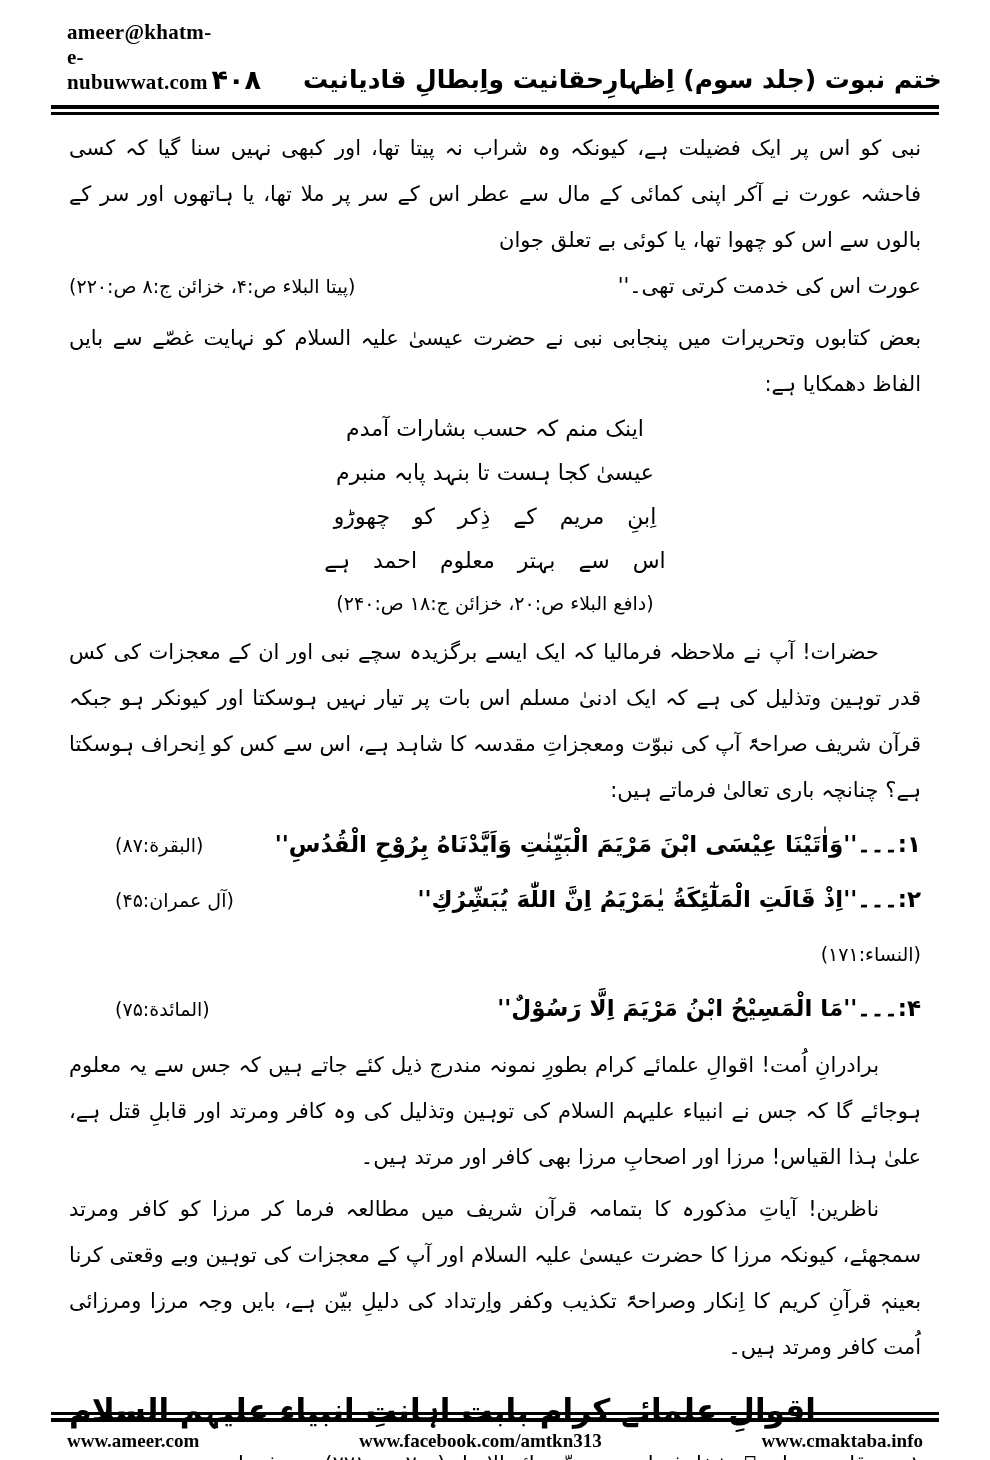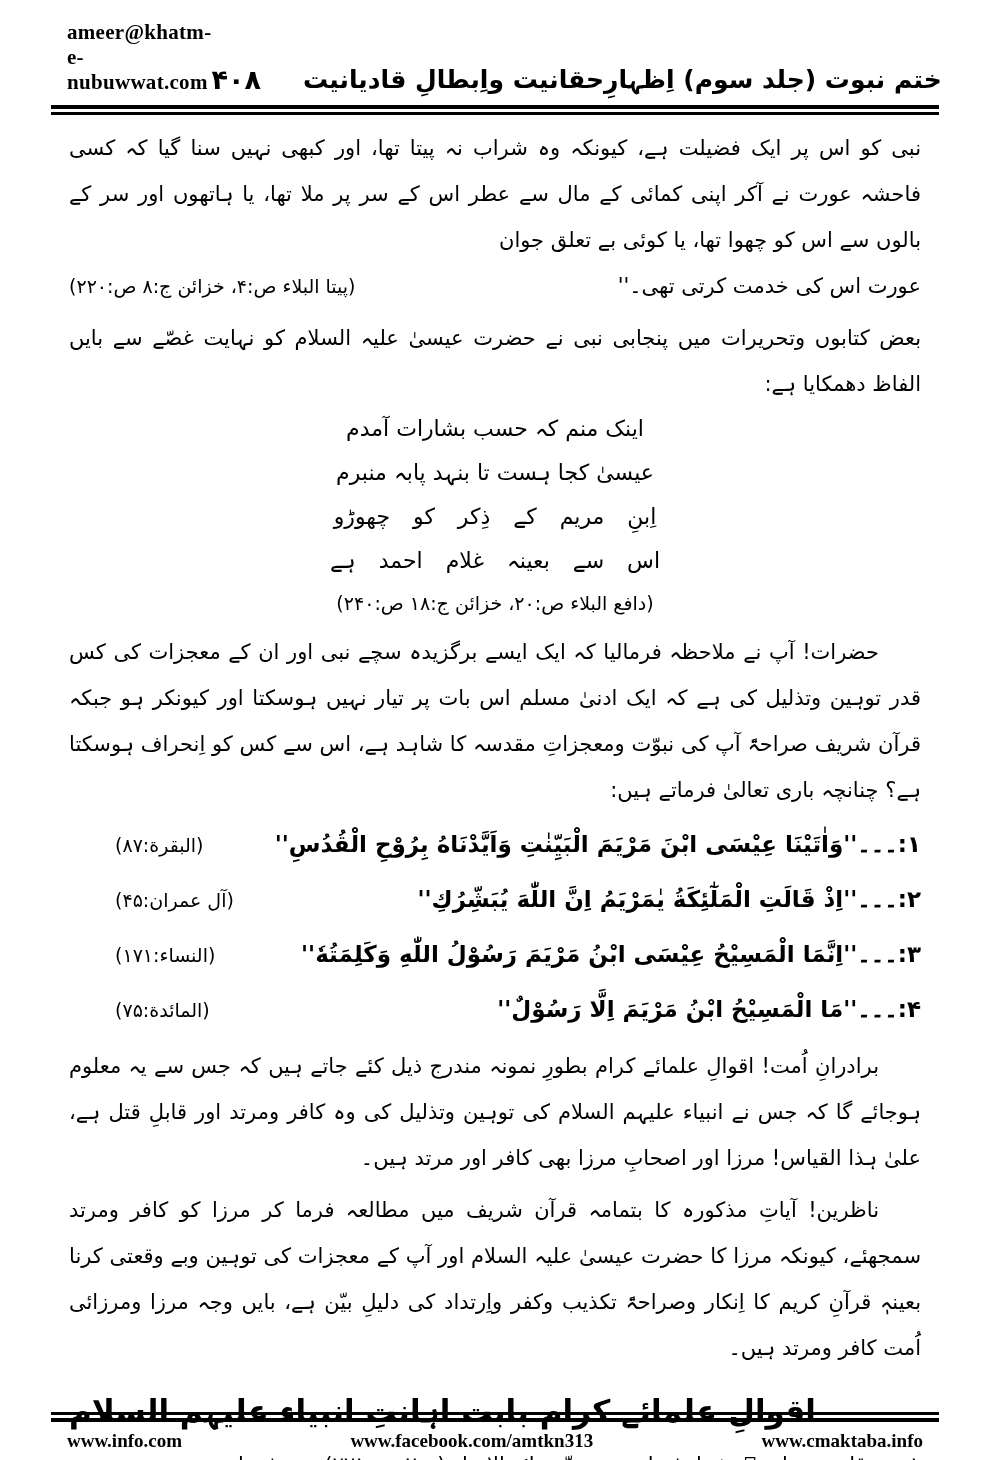--- a/index.html
+++ b/index.html
@@ -80,36 +80,35 @@
       <span>عورت اس کی خدمت کرتی تھی۔''</span>
       <span class="citation citation-left">(پیتا البلاء ص:۴، خزائن ج:۸ ص:۲۲۰)</span>
     </div>
 
     <div class="para mt">بعض کتابوں وتحریرات میں پنجابی نبی نے حضرت عیسیٰ علیہ السلام کو نہایت غصّے سے بایں الفاظ دھمکایا ہے:</div>
 
     <div class="couplet">اینک منم کہ حسب بشارات آمدم</div>
     <div class="couplet">عیسیٰ کجا ہست تا بنہد پابہ منبرم</div>
 
     <div class="couplet spread">اِبنِ مریم کے ذِکر کو چھوڑو</div>
-    <div class="couplet spread">اس سے بعینہ غلام احمد ہے</div>
+    <div class="couplet spread">اس سے بہتر معلوم احمد ہے</div>
     <div class="cite-line citation">(دافع البلاء ص:۲۰، خزائن ج:۱۸ ص:۲۴۰)</div>
 
     <div class="para indent mt">حضرات! آپ نے ملاحظہ فرمالیا کہ ایک ایسے برگزیدہ سچے نبی اور ان کے معجزات کی کس قدر توہین وتذلیل کی ہے کہ ایک ادنیٰ مسلم اس بات پر تیار نہیں ہوسکتا اور کیونکر ہو جبکہ قرآن شریف صراحۃً آپ کی نبوّت ومعجزاتِ مقدسہ کا شاہد ہے، اس سے کس کو اِنحراف ہوسکتا ہے؟ چنانچہ باری تعالیٰ فرماتے ہیں:</div>
 
     <div class="verses">
       <div class="verse-row">
         <span class="verse-text"><span>۱:۔۔۔</span><span>''وَاٰتَيْنَا عِيْسَى ابْنَ مَرْيَمَ الْبَيِّنٰتِ وَاَيَّدْنَاهُ بِرُوْحِ الْقُدُسِ''</span></span>
         <span class="verse-ref">(البقرة:۸۷)</span>
       </div>
       <div class="verse-row">
         <span class="verse-text"><span>۲:۔۔۔</span><span>''اِذْ قَالَتِ الْمَلٰٓئِكَةُ يٰمَرْيَمُ اِنَّ اللّٰهَ يُبَشِّرُكِ''</span></span>
         <span class="verse-ref">(آل عمران:۴۵)</span>
       </div>
       <div class="verse-row">
-        <span class="verse-text"><span>۳:۔۔۔</span><span>''اِنَّمَا الْمَسِيْحُ عِيْسَى ابْنُ مَرْيَمَ رَسُوْلُ اللّٰهِ وَكَلِمَتُهٗ''</span></span>
         <span class="verse-ref">(النساء:۱۷۱)</span>
       </div>
       <div class="verse-row">
         <span class="verse-text"><span>۴:۔۔۔</span><span>''مَا الْمَسِيْحُ ابْنُ مَرْيَمَ اِلَّا رَسُوْلٌ''</span></span>
         <span class="verse-ref">(المائدة:۷۵)</span>
       </div>
     </div>
 
     <div class="para indent mt">برادرانِ اُمت! اقوالِ علمائے کرام بطورِ نمونہ مندرج ذیل کئے جاتے ہیں کہ جس سے یہ معلوم ہوجائے گا کہ جس نے انبیاء علیہم السلام کی توہین وتذلیل کی وہ کافر ومرتد اور قابلِ قتل ہے، علیٰ ہذا القیاس! مرزا اور اصحابِ مرزا بھی کافر اور مرتد ہیں۔</div>
 
@@ -117,19 +116,19 @@
 
     <div class="heading">اقوالِ علمائے کرام بابت اہانتِ انبیاء علیہم السلام</div>
 
     <div class="lead-line">۱:۔۔۔قاضی عیاضؒ، شفا، فصل من سبّ سائر الانبیاء (ج:۲ ص:۲۲۱) میں فرماتے ہیں:</div>
 
   </div>
 
   <div class="footer-wrap">
     <div class="rule bottom"></div>
     <div class="footer-row">
-      <span>www.info.com</span>
+      <span>www.ameer.com</span>
       <span>www.facebook.com/amtkn313</span>
       <span>www.cmaktaba.info</span>
     </div>
   </div>
 
 </div>
 
 </body></html>

